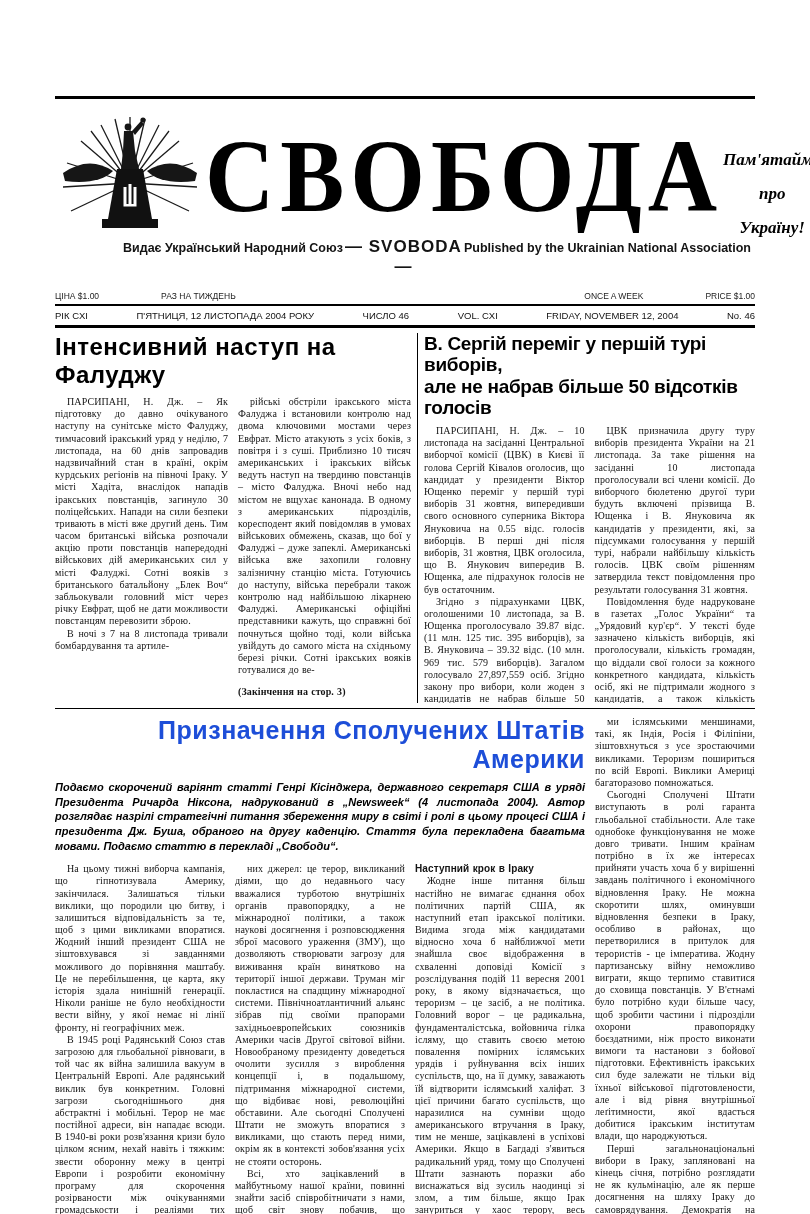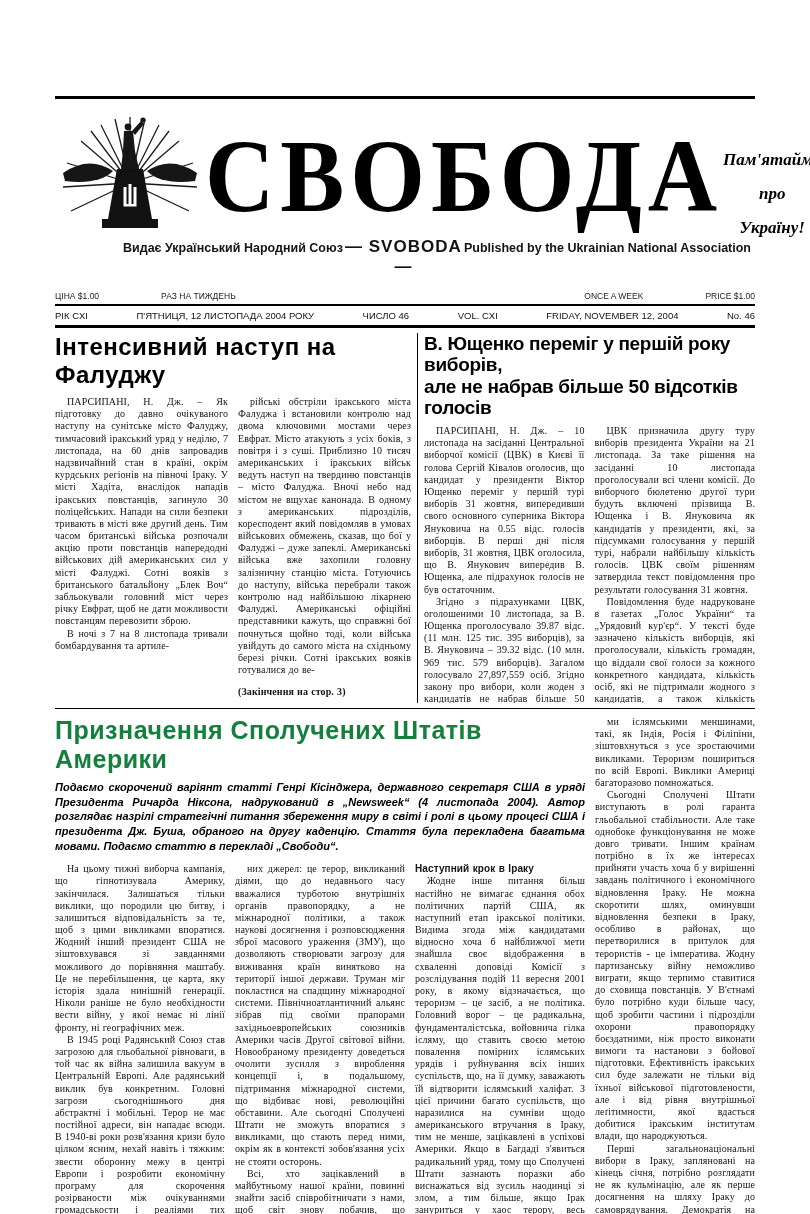--- a/index.html
+++ b/index.html
@@ -61,21 +61,21 @@
   .note { font-weight:bold; text-align:center; font-size:10px; text-indent:0 !important; margin-top:10px !important; }
 
   .mid-rule { border-top:1.5px solid #000; margin-top:5px; }
 
   
   .bottom { display:flex; margin-top:7px; height:520px; overflow:hidden; }
   .b-left { width:530px; }
   .b-right { width:160px; margin-left:10px; }
   .b-left h2 {
     font-family:"Liberation Sans", sans-serif; font-weight:bold; font-size:25px;
-    margin:0 0 6px; text-align:left; letter-spacing:0.5px; color:#15803d;
+    margin:0 0 6px; text-align:right; letter-spacing:0.5px; color:#1d4ed8;
   }
   .lede {
     font-family:"Liberation Sans", sans-serif; font-weight:bold; font-style:italic;
     font-size:11px; line-height:1.33; text-align:justify; margin:0 0 10px; color:#000;
   }
   .cols3 { display:flex; gap:10px; }
   .cols3 > div { flex:1; min-width:0; }
   .subhead {
     font-family:"Liberation Sans", sans-serif; font-weight:bold; font-size:11px;
     text-align:center; margin:0 0 7px; text-indent:0 !important;
@@ -173,21 +173,21 @@
           <p>рійські обстріли іракського міста Фалуджа і встановили контролю над двома ключовими мостами через Евфрат. Місто атакують з усіх боків, з повітря і з суші. Приблизно 10 тисяч американських і іракських військ ведуть наступ на твердиню повстанців – місто Фалуджа. Вночі небо над містом не вщухає канонада. В одному з американських підрозділів, коресподент який повідомляв в умовах військових обмежень, сказав, що бої у Фалуджі – дуже запеклі. Американські війська вже захопили головну залізничну станцію міста. Готуючись до наступу, війська перебрали також контролю над найбільшою лікарнею Фалуджі. Американські офіційні представники кажуть, що справжні бої почнуться щойно тоді, коли війська увійдуть до самого міста на східньому березі річки. Сотні іракських вояків готувалися до ве-</p>
           <p class="note">(Закінчення на стор. 3)</p>
         </div>
       </div>
     </article>
 
     <div class="vdiv"></div>
 
     <article class="art-right">
       <h2 class="headline-sans">
-        <span>В. Ющенко переміг у першій року виборів,</span><br>
+        <span>В. Сергій переміг у першій турі виборів,</span><br>
         <span>але не набрав більше 50 відсотків голосів</span>
       </h2>
       <div class="cols2">
         <div class="body-col">
           <p>ПАРСИПАНІ, Н. Дж. – 10 листопада на засіданні Центральної виборчої комісії (ЦВК) в Києві її голова Сергій Ківалов оголосив, що кандидат у президенти Віктор Ющенко переміг у першій турі виборів 31 жовтня, випередивши свого основного суперника Віктора Януковича на 0.55 відс. голосів виборців. В перші дні після виборів, 31 жовтня, ЦВК оголосила, що В. Янукович випередив В. Ющенка, але підрахунок голосів не був остаточним.</p>
           <p>Згідно з підрахунками ЦВК, оголошеними 10 листопада, за В. Ющенка проголосувало 39.87 відс. (11 млн. 125 тис. 395 виборців), за В. Януковича – 39.32 відс. (10 млн. 969 тис. 579 виборців). Загалом голосувало 27,897,559 осіб. Згідно закону про вибори, коли жоден з кандидатів не набрав більше 50 відс. можливих голосів, призначається друга тура виборів, до якої виходять два претенденти, які набрали найбільшу кількість голосів.</p>
         </div>
         <div class="body-col">
           <p>ЦВК призначила другу туру виборів президента України на 21 листопада. За таке рішення на засіданні 10 листопада проголосували всі члени комісії. До виборчого бюлетеню другої тури будуть включені прізвища В. Ющенка і В. Януковича як кандидатів у президенти, які, за підсумками голосування у першій турі, набрали найбільшу кількість голосів. ЦВК своїм рішенням затвердила текст повідомлення про результати голосування 31 жовтня.</p>
           <p>Повідомлення буде надруковане в газетах „Голос України“ та „Урядовий кур'єр“. У тексті буде зазначено кількість виборців, які проголосували, кількість громадян, що віддали свої голоси за кожного конкретного кандидата, кількість осіб, які не підтримали жодного з кандидатів, а також кількість бюлетенів, які були визнані недійсними. У повідомленні також будуть міститись прізвища двох кандидатів у президенти, що ви-</p>

